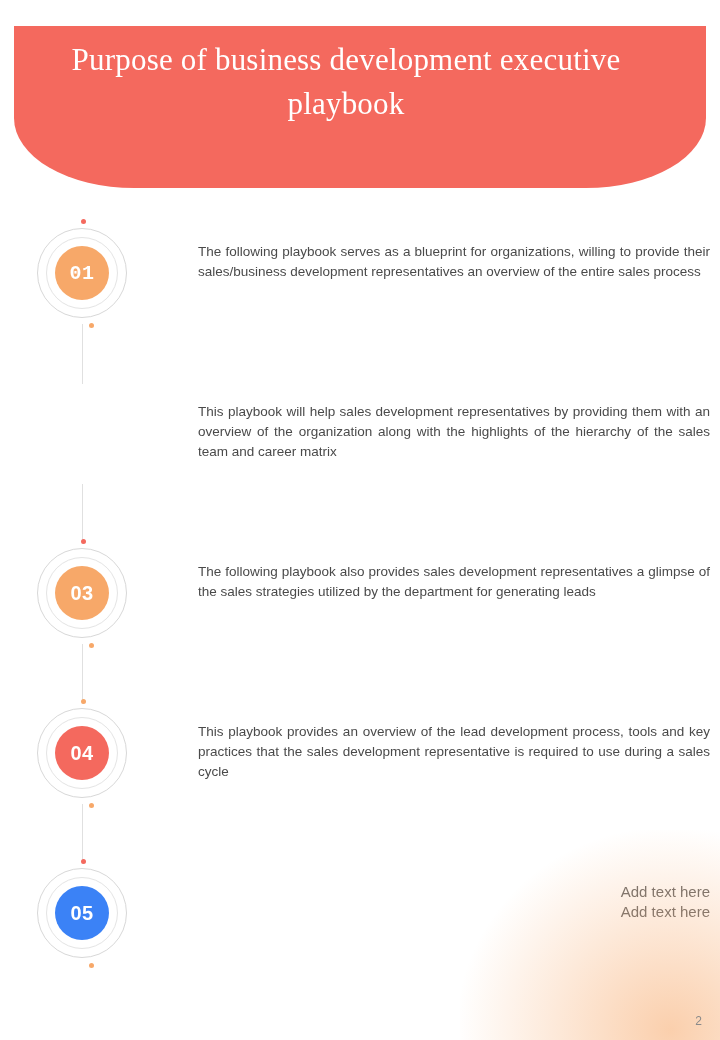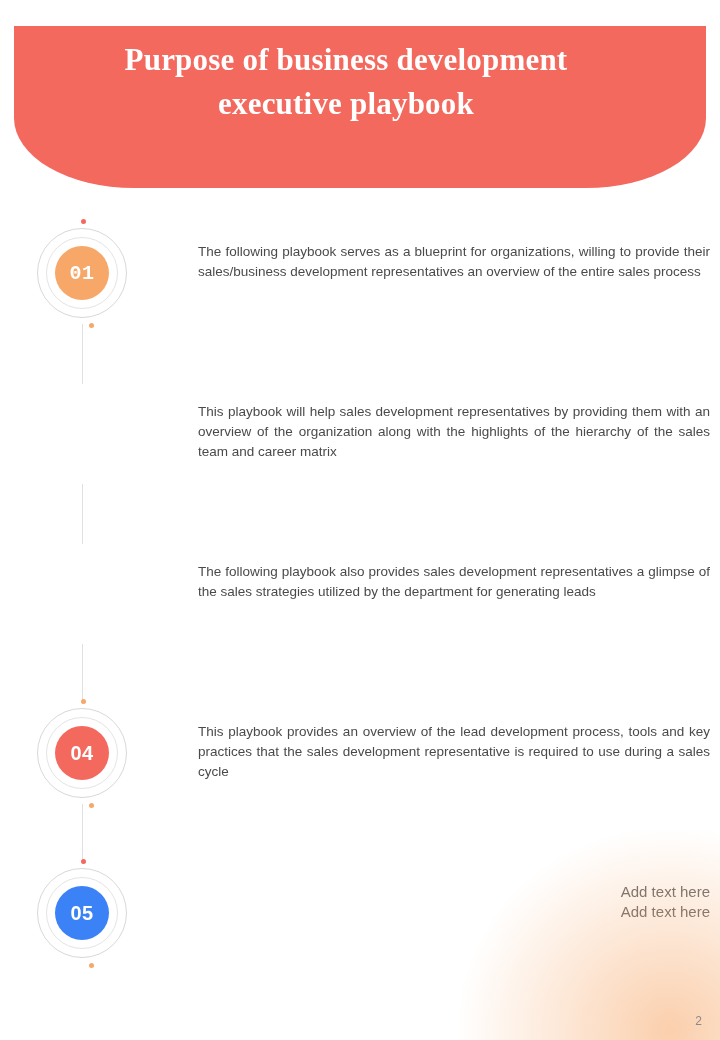--- a/index.html
+++ b/index.html
@@ -26,21 +26,21 @@
     border-radius: 0 0 120px 120px / 0 0 70px 70px;
   }
   .header-title {
     position: absolute;
     left: 60px;
     top: 38px;
     width: 572px;
     text-align: center;
     color: #ffffff;
     font-family: "Liberation Serif", serif;
-    font-weight: bold;
+    font-weight: normal;
     font-size: 31px;
     line-height: 44px;
     letter-spacing: 0.2px;
   }
 
   
   .corner-glow {
     position: absolute;
     right: -40px;
     bottom: -40px;
@@ -163,20 +163,27 @@
     <div class="connector"></div>
     <div class="step-text">The following playbook serves as a blueprint for organizations, willing to provide their sales/business development representatives an overview of the entire sales process</div>
   </div>
 
   <div class="step">
     <div class="connector"></div>
     <div class="step-text">This playbook will help sales development representatives by providing them with an overview of the organization along with the highlights of the hierarchy of the sales team and career matrix</div>
   </div>
 
   <div class="step">
+    <div class="step-circle-wrap">
+      <div class="ring-outer"></div>
+      <div class="ring-inner" style="border:1px solid #e4e4e4;"></div>
+      <div class="disc" style="background:#f7a869;">03</div>
+      <div class="dot dot-top" style="background:#f4695e;"></div>
+      <div class="dot dot-bottom" style="background:#f7a869;"></div>
+    </div>
     <div class="connector"></div>
     <div class="step-text">The following playbook also provides sales development representatives a glimpse of the sales strategies utilized by the department for generating leads</div>
   </div>
 
   <div class="step">
     <div class="step-circle-wrap">
       <div class="ring-outer"></div>
       <div class="ring-inner" style="border:1px solid #e4e4e4;"></div>
       <div class="disc" style="background:#f4695e;">04</div>
       <div class="dot dot-top" style="background:#f7a869;"></div>

